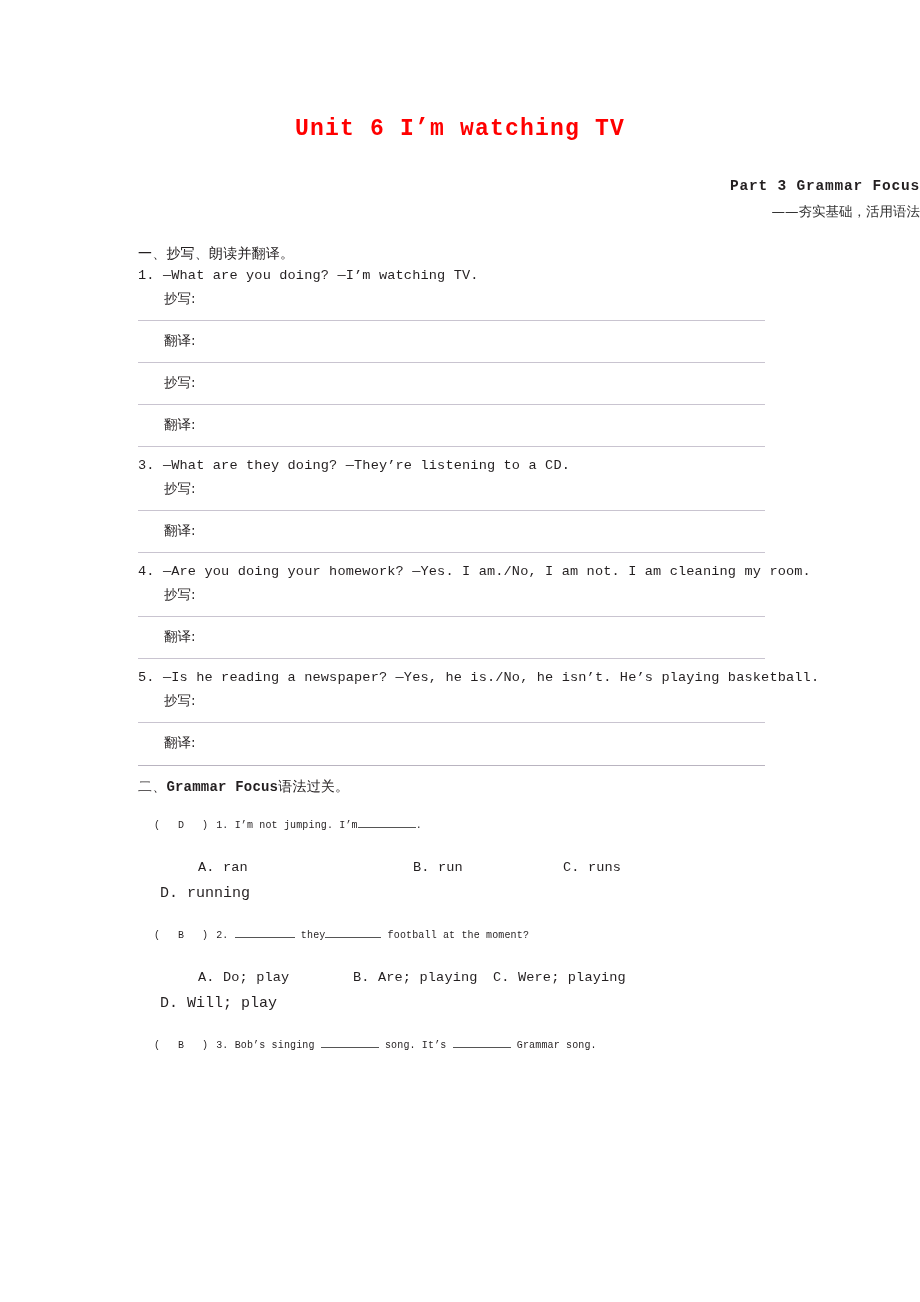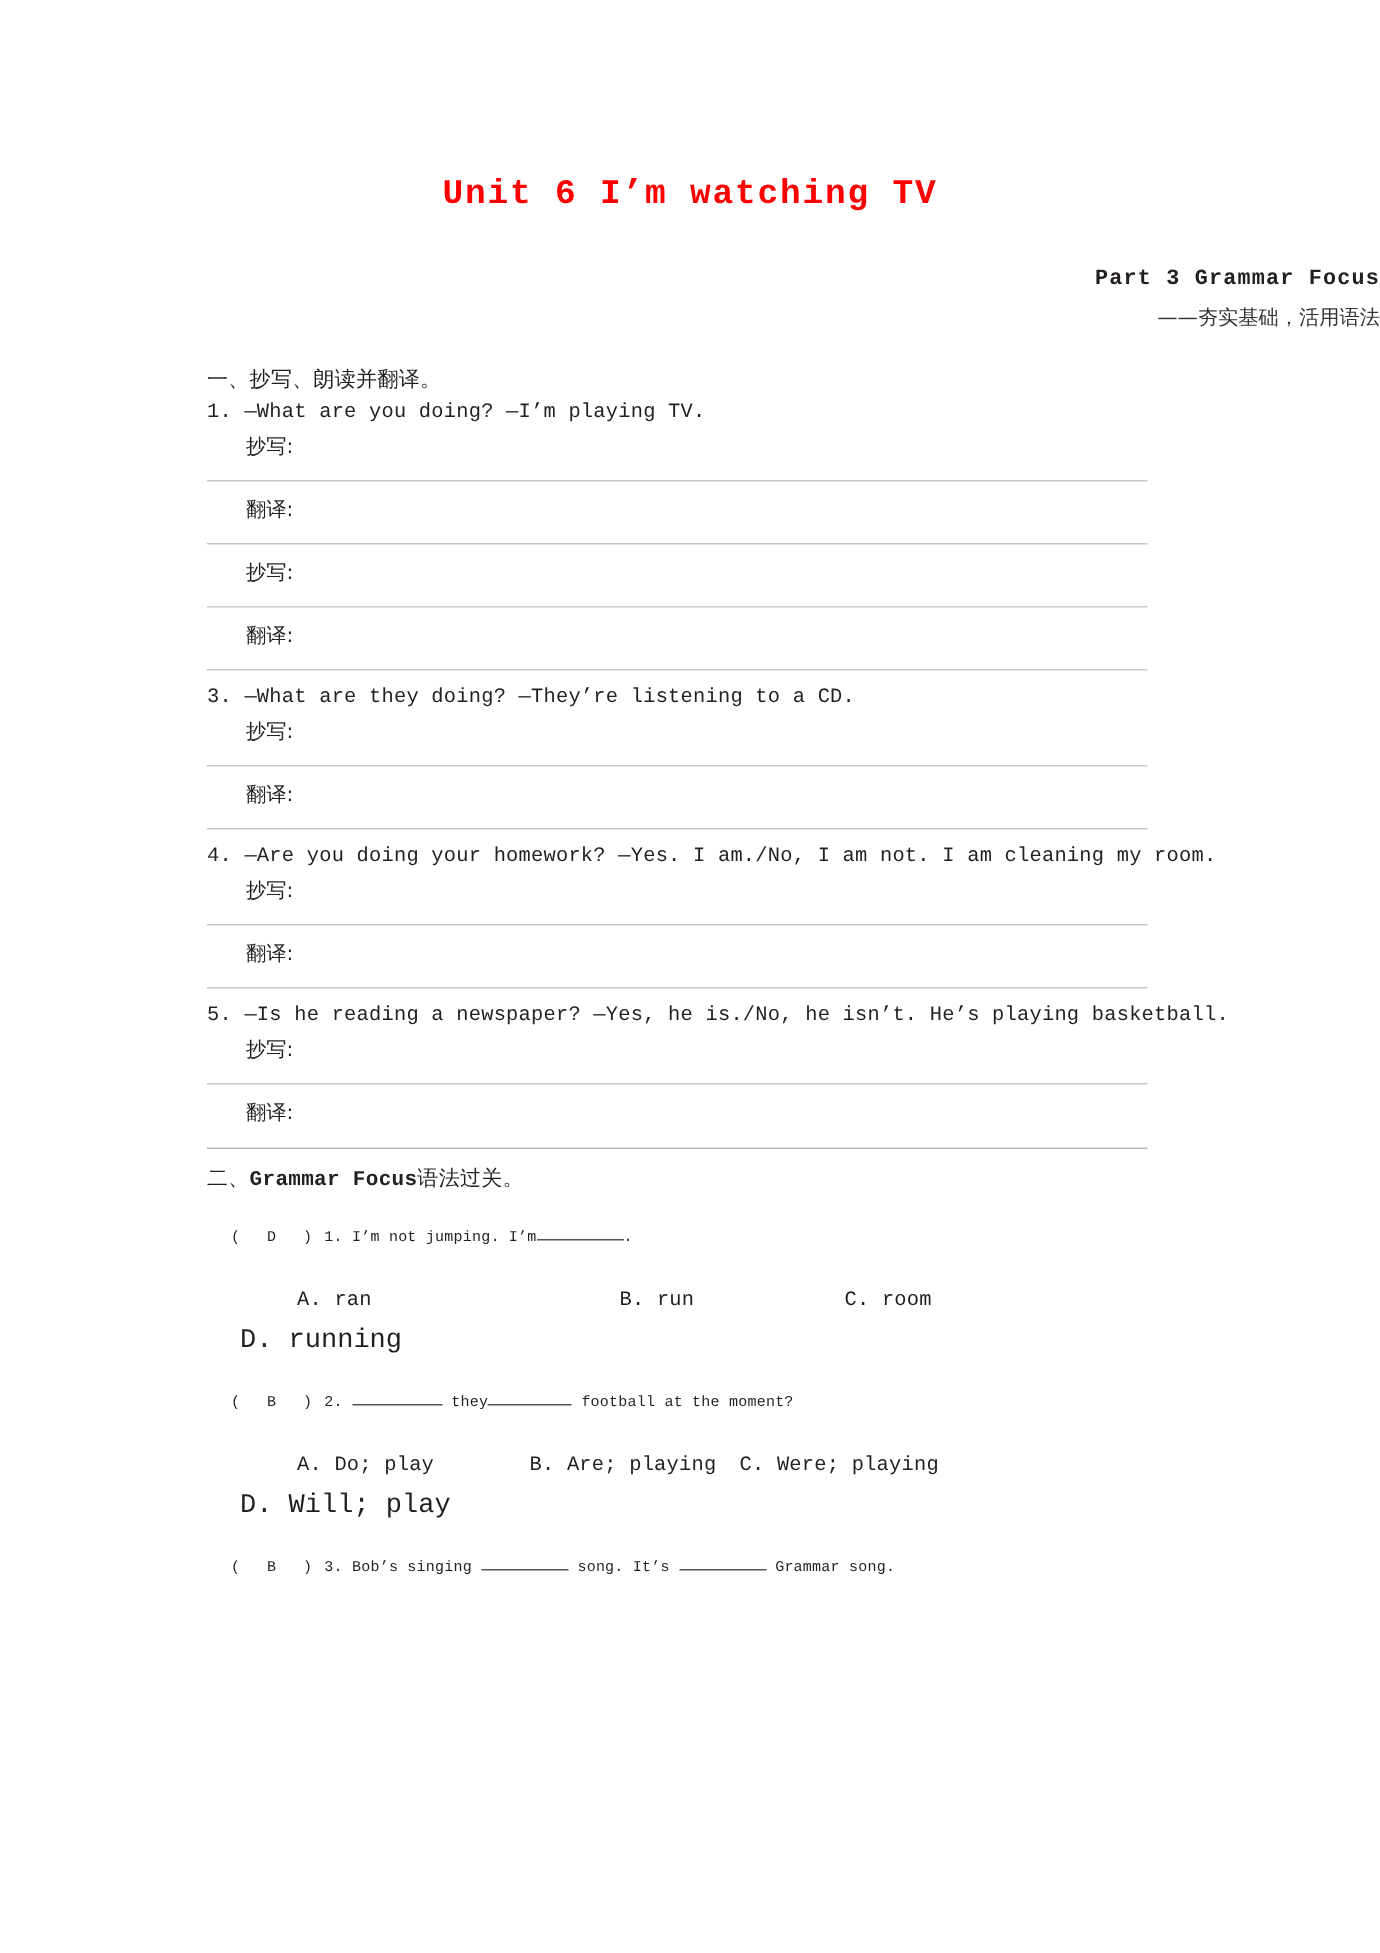--- a/index.html
+++ b/index.html
@@ -121,21 +121,21 @@
   }
   .mc-opts {
     font-size: 13.6px;
     line-height: 26px;
     letter-spacing: 0.15px;
     margin: 0;
     padding-left: 60px;
   }
   .mc-opts span.opt { display: inline-block; }
   .mc-last {
-    font-size: 18px;
+    font-size: 15px;
     line-height: 26px;
     margin: 0;
     padding-left: 22px;
   }
   .blank {
     display: inline-block;
     border-bottom: 1px solid #555;
     height: 13px;
     vertical-align: baseline;
   }
@@ -153,21 +153,21 @@
   <div class="subtitle1">Part 3  Grammar Focus</div>
   <div class="subtitle2">——夯实基础，活用语法</div>
 
   <div class="content">
 
     <div class="sec-head">一、抄写、朗读并翻译。</div>
 
     <div class="block">
       <div class="q-line">
         <span>1.</span>
-        <span>—What are you doing?  —I’m playing TV.</span>
+        <span>—What are you doing?  —I’m watching TV.</span>
       </div>
       <div class="sub-label">抄写:</div>
       <hr class="rule">
       <div class="sub-label">翻译:</div>
       <hr class="rule">
     </div>
 
     <div class="block">
       <div class="sub-label">抄写:</div>
       <hr class="rule">
@@ -210,21 +210,21 @@
 
     <div class="sec-head"><span>二、</span><span class="mono-bold">Grammar Focus</span><span>语法过关。</span></div>
 
     <div>
       <div class="mc-q">
         <span class="paren">(&nbsp;&nbsp;<span>D</span>&nbsp;&nbsp;)</span>
         <span>1.</span>
         <span>I’m not jumping. I’m</span><span class="blank w1"></span><span>.</span>
       </div>
       <div class="mc-opts">
-        <span class="opt" style="width:215px">A. ran</span><span class="opt" style="width:150px">B. run</span><span class="opt">C. room</span>
+        <span class="opt" style="width:215px">A. ran</span><span class="opt" style="width:150px">B. run</span><span class="opt">C. runs</span>
       </div>
       <div class="mc-last">D. running</div>
     </div>
 
     <div>
       <div class="mc-q">
         <span class="paren">(&nbsp;&nbsp;<span>B</span>&nbsp;&nbsp;)</span>
         <span>2.</span>
         <span class="blank w2"></span>&nbsp;<span>they</span><span class="blank w3"></span>&nbsp;<span>football at the moment?</span>
       </div>

